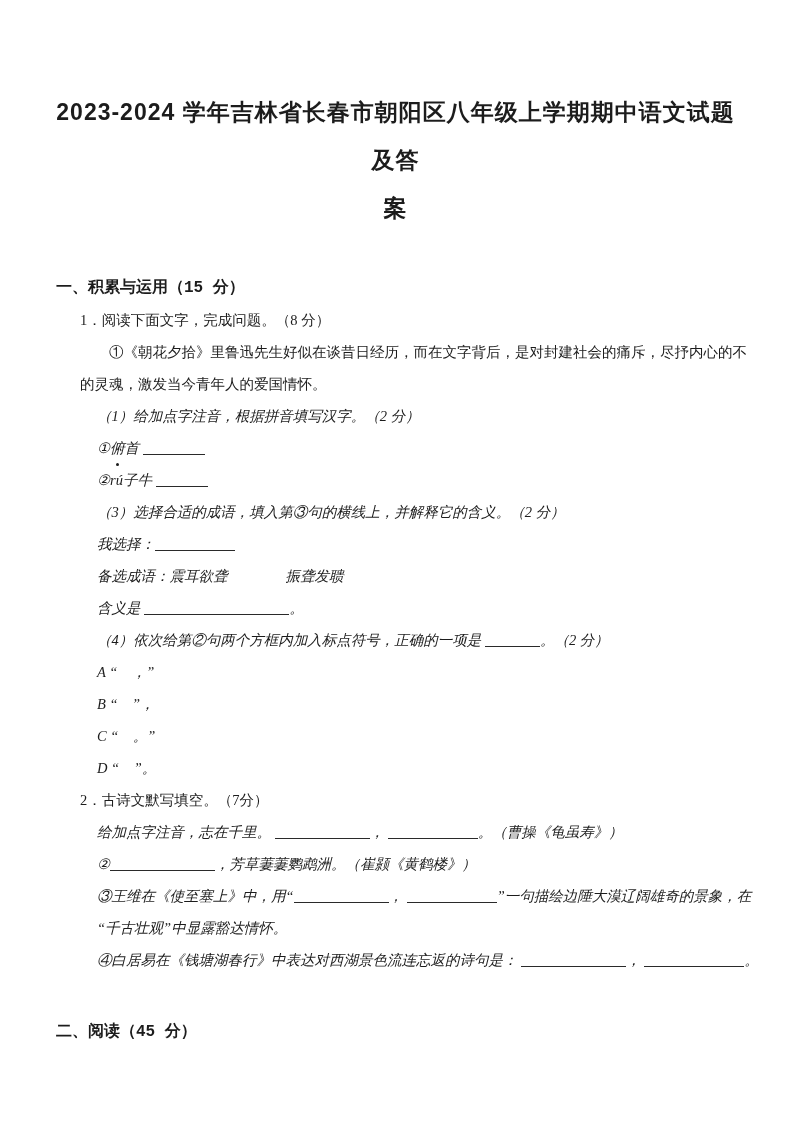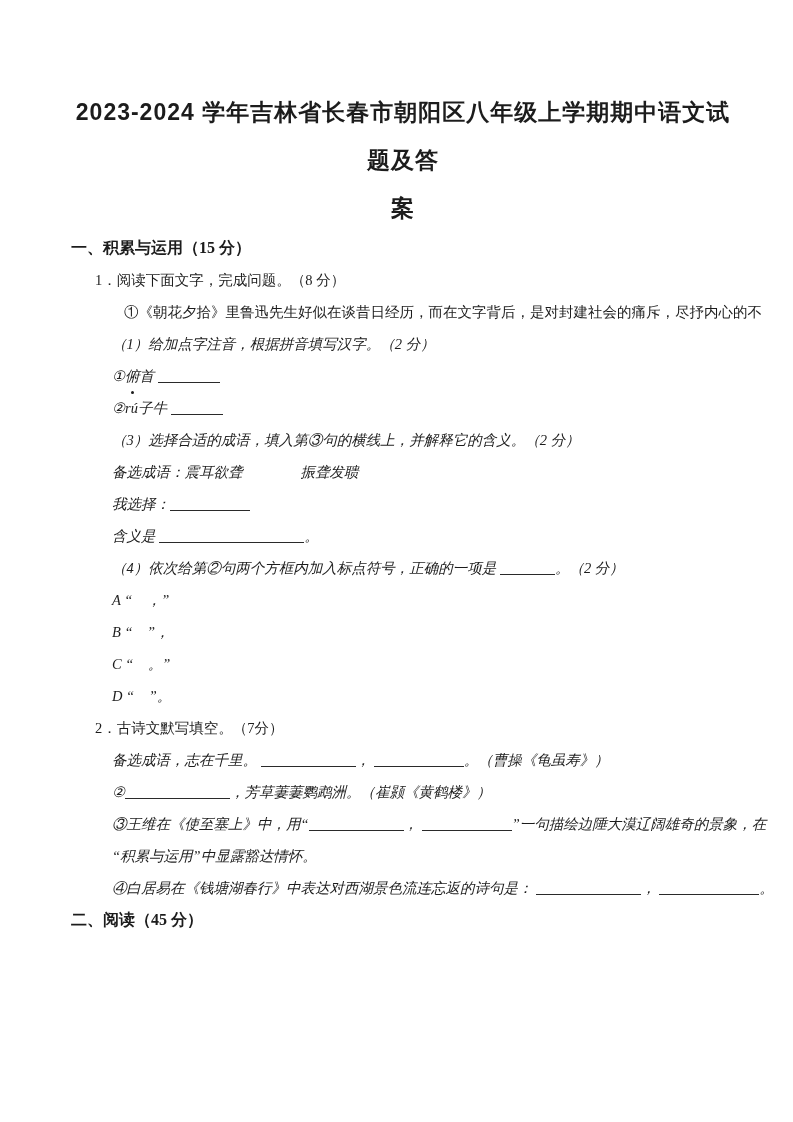--- a/index.html
+++ b/index.html
@@ -2,40 +2,41 @@
 <html><head>
 <meta charset="utf-8">
 <style>
   html, body { margin: 0; padding: 0; background: #ffffff; }
   .page {
     position: relative;
     width: 793px;
     height: 1122px;
     background: #ffffff;
     box-sizing: border-box;
-    padding: 88px 58px 0 71px;
+    padding: 88px 58px 0 56px;
     color: #1c1c1c;
     font-family: "Liberation Serif", "DejaVu Serif", serif;
     font-size: 14.5px;
     overflow: hidden;
   }
   .title {
     font-family: "Liberation Sans", "DejaVu Sans", sans-serif;
     font-weight: bold;
     font-size: 23px;
     line-height: 48px;
     text-align: center;
     letter-spacing: 1px;
   }
   .sec-heading {
-    font-family: Liberation Serif, serif;
+    font-family: Liberation Mono, monospace;
     font-weight: bold;
     font-size: 16px;
     line-height: 32px;
     white-space: nowrap;
+    margin-top: 40px;
   }
   .line { line-height: 32px; white-space: nowrap; margin-left: 24px; }
   .indent1 { padding-left: 17px; font-style: italic; }
   .first-indent { text-indent: 29px; }
   .blank {
     display: inline-block;
     border-bottom: 1px solid #2a2a2a;
     height: 13px;
     vertical-align: -2px;
   }
@@ -73,51 +74,52 @@
     <div>案</div>
   </div>
 
   <div class="sec-heading">一、积累与运用（15 分）</div>
 
   <div class="line">1．阅读下面文字，完成问题。（8 分）</div>
 
   <div class="line first-indent">①《朝花夕拾》里鲁迅先生好似在谈昔日经历，而在文字背后，是对封建社会的痛斥，尽抒内心的不</div>
 
 
+  <div class="line">的灵魂，激发当今青年人的爱国情怀。</div>
 
   <div class="line indent1">（1）给加点字注音，根据拼音填写汉字。（2 分）</div>
 
   <div class="line indent1"><span>①</span><span class="dotted">俯</span><span>首</span>&nbsp;<span class="blank w62"></span></div>
 
   <div class="line indent1"><span>②rú子牛</span>&nbsp;<span class="blank w52"></span></div>
 
 
   <div class="line indent1">（3）选择合适的成语，填入第③句的横线上，并解释它的含义。（2 分）</div>
 
+  <div class="line indent1"><span>我选择：</span><span class="blank w80"></span></div>
+
   <div class="line indent1"><span>备选成语：</span><span>震耳欲聋</span><span class="gap58"></span><span>振聋发聩</span></div>
-
-  <div class="line indent1"><span>我选择：</span><span class="blank w80"></span></div>
 
   <div class="line indent1"><span>含义是</span>&nbsp;<span class="blank w145" style="width:145px"></span><span>。</span></div>
 
   <div class="line indent1"><span>（4）依次给第②句两个方框内加入标点符号，正确的一项是</span>&nbsp;<span class="blank w55"></span><span>。（2 分）</span></div>
 
   <div class="line indent1">A “　，”</div>
   <div class="line indent1">B “　”，</div>
   <div class="line indent1">C “　。”</div>
   <div class="line indent1">D “　”。</div>
 
   <div class="line">2．古诗文默写填空。（7分）</div>
 
-  <div class="line indent1"><span>备选成语，志在千里。</span>&nbsp;<span class="blank w95"></span><span>，</span>&nbsp;<span class="blank w90"></span><span>。（曹操《龟虽寿》）</span></div>
+  <div class="line indent1"><span>给加点字注音，志在千里。</span>&nbsp;<span class="blank w95"></span><span>，</span>&nbsp;<span class="blank w90"></span><span>。（曹操《龟虽寿》）</span></div>
 
   <div class="line indent1"><span>②</span><span class="blank w105"></span><span>，芳草萋萋鹦鹉洲。（崔颢《黄鹤楼》）</span></div>
 
   <div class="line indent1"><span>③王维在《使至塞上》中，用“</span><span class="blank w95"></span><span>，</span>&nbsp;<span class="blank w90"></span><span>”一句描绘边陲大漠辽阔雄奇的景象，在</span></div>
 
-  <div class="line indent1">“积累与运用”中显露豁达情怀。</div>
+  <div class="line indent1">“千古壮观”中显露豁达情怀。</div>
 
   <div class="line indent1"><span>④白居易在《钱塘湖春行》中表达对西湖景色流连忘返的诗句是：</span>&nbsp;<span class="blank w105"></span><span>，</span>&nbsp;<span class="blank w100"></span><span>。</span></div>
 
   <div class="sec-heading">二、阅读（45 分）</div>
 
 
 </div>
 
 </body></html>

